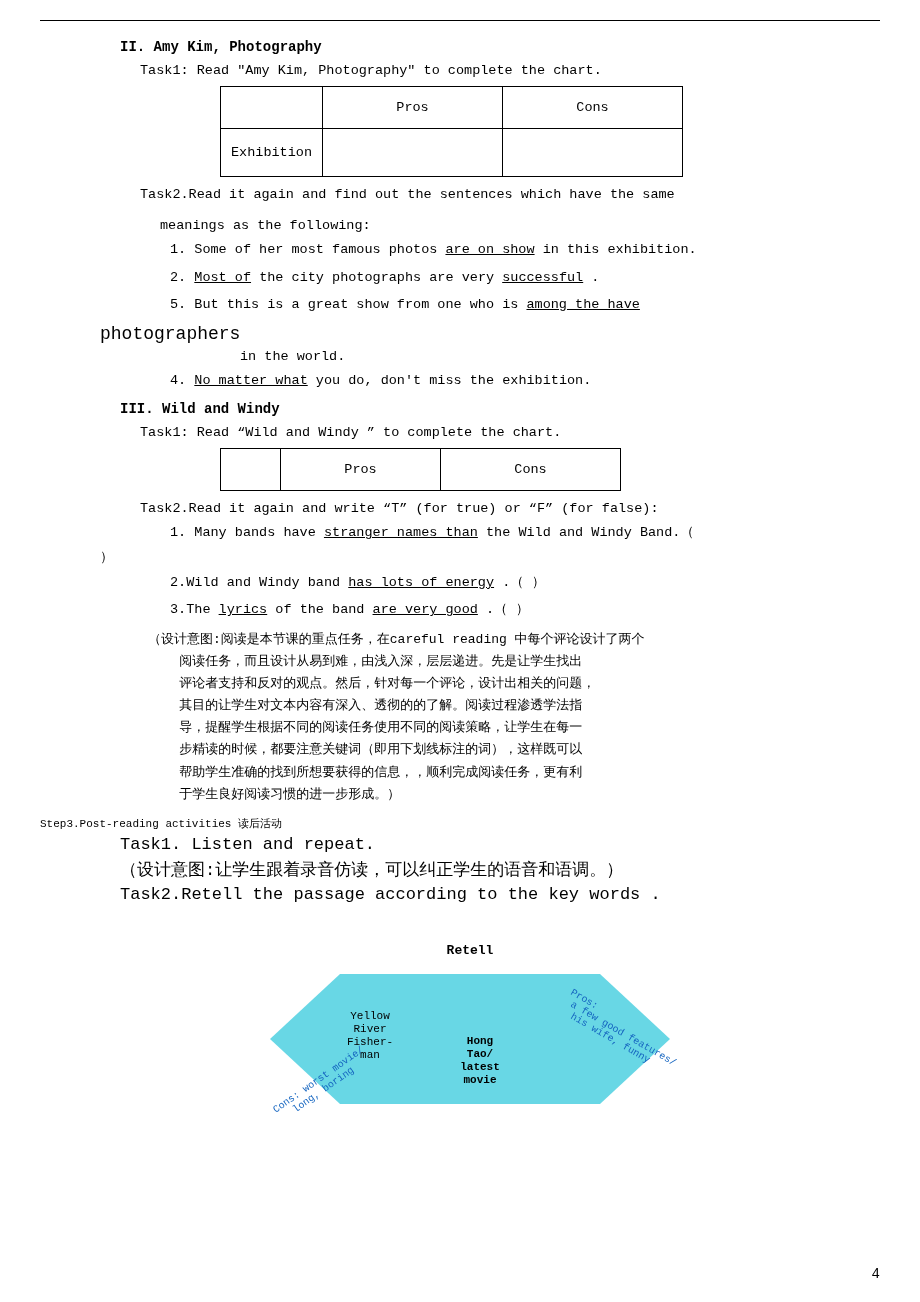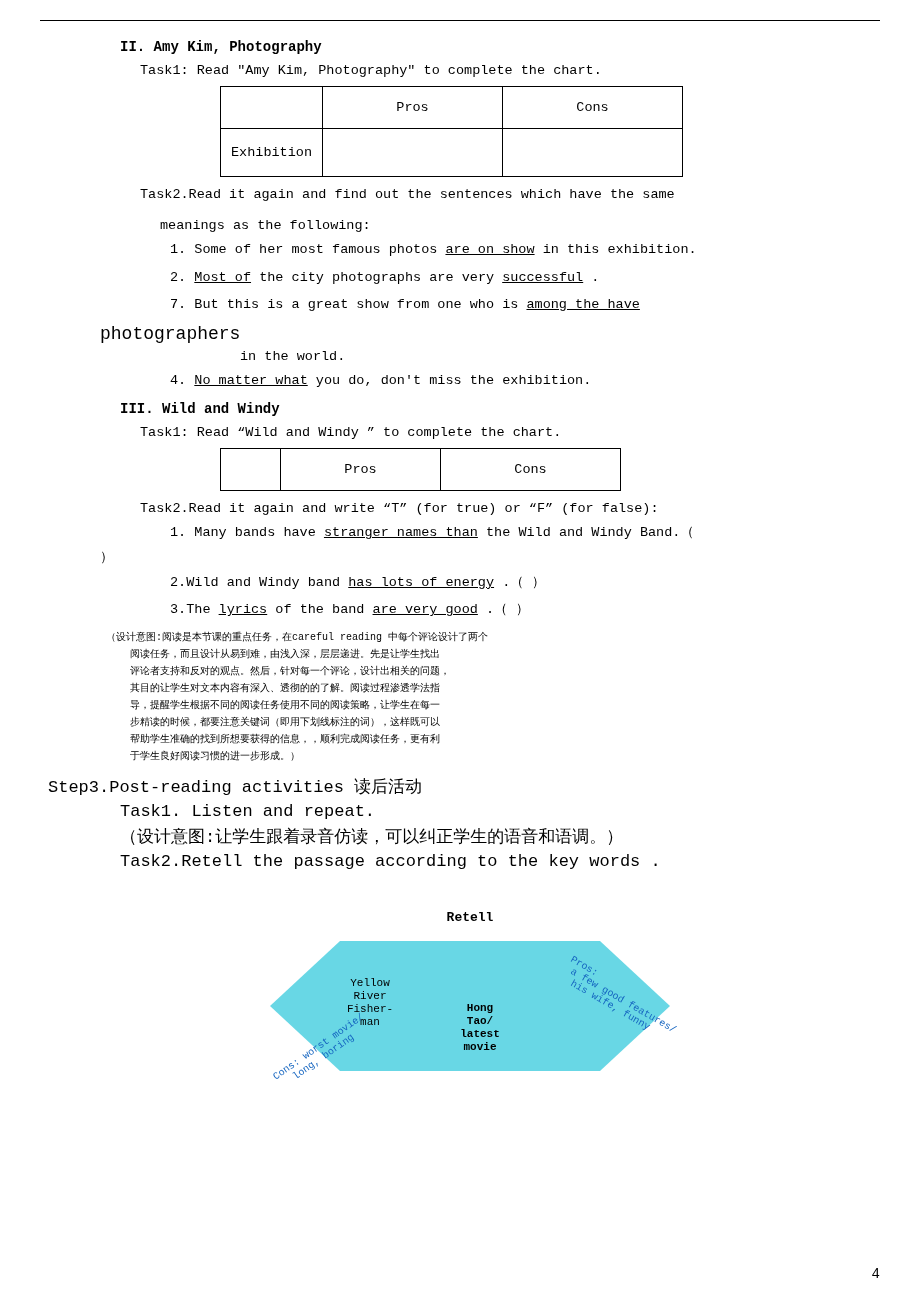--- a/index.html
+++ b/index.html
@@ -58,27 +58,27 @@
     .indent-continuation {
       margin-left: 60px;
       font-size: 18px;
       line-height: 1.6;
     }
     .indent-continuation2 {
       margin-left: 200px;
       font-size: 13.5px;
     }
     .chinese-note {
-      margin: 8px 0 6px 66px;
-      font-size: 10px;
+      margin: 8px 0 6px 108px;
+      font-size: 13px;
       line-height: 1.7;
     }
     .step3 {
-      margin: 10px 0 4px 8px;
-      font-size: 17px;
+      margin: 10px 0 4px 0;
+      font-size: 11px;
     }
     .task-sub {
       margin: 4px 0 4px 80px;
       font-size: 17px;
     }
     .page-num {
       position: absolute;
       bottom: 20px;
       right: 40px;
       font-size: 14px;
@@ -130,21 +130,21 @@
 
 <div class="numbered-item">
   <span>2. </span>
   <span class="underline">Most of</span>
   <span> the city photographs are very </span>
   <span class="underline">successful</span>
   <span>.</span>
 </div>
 
 <div class="numbered-item">
-  <span>7. But this is a great show from one who is </span>
+  <span>5. But this is a great show from one who is </span>
   <span class="underline">among the have</span>
 </div>
 <div class="indent-continuation">photographers</div>
 <div class="indent-continuation2">in the world.</div>
 
 <div class="numbered-item">
   <span>4. </span>
   <span class="underline">No matter what</span>
   <span> you do, don't miss the exhibition.</span>
 </div>

